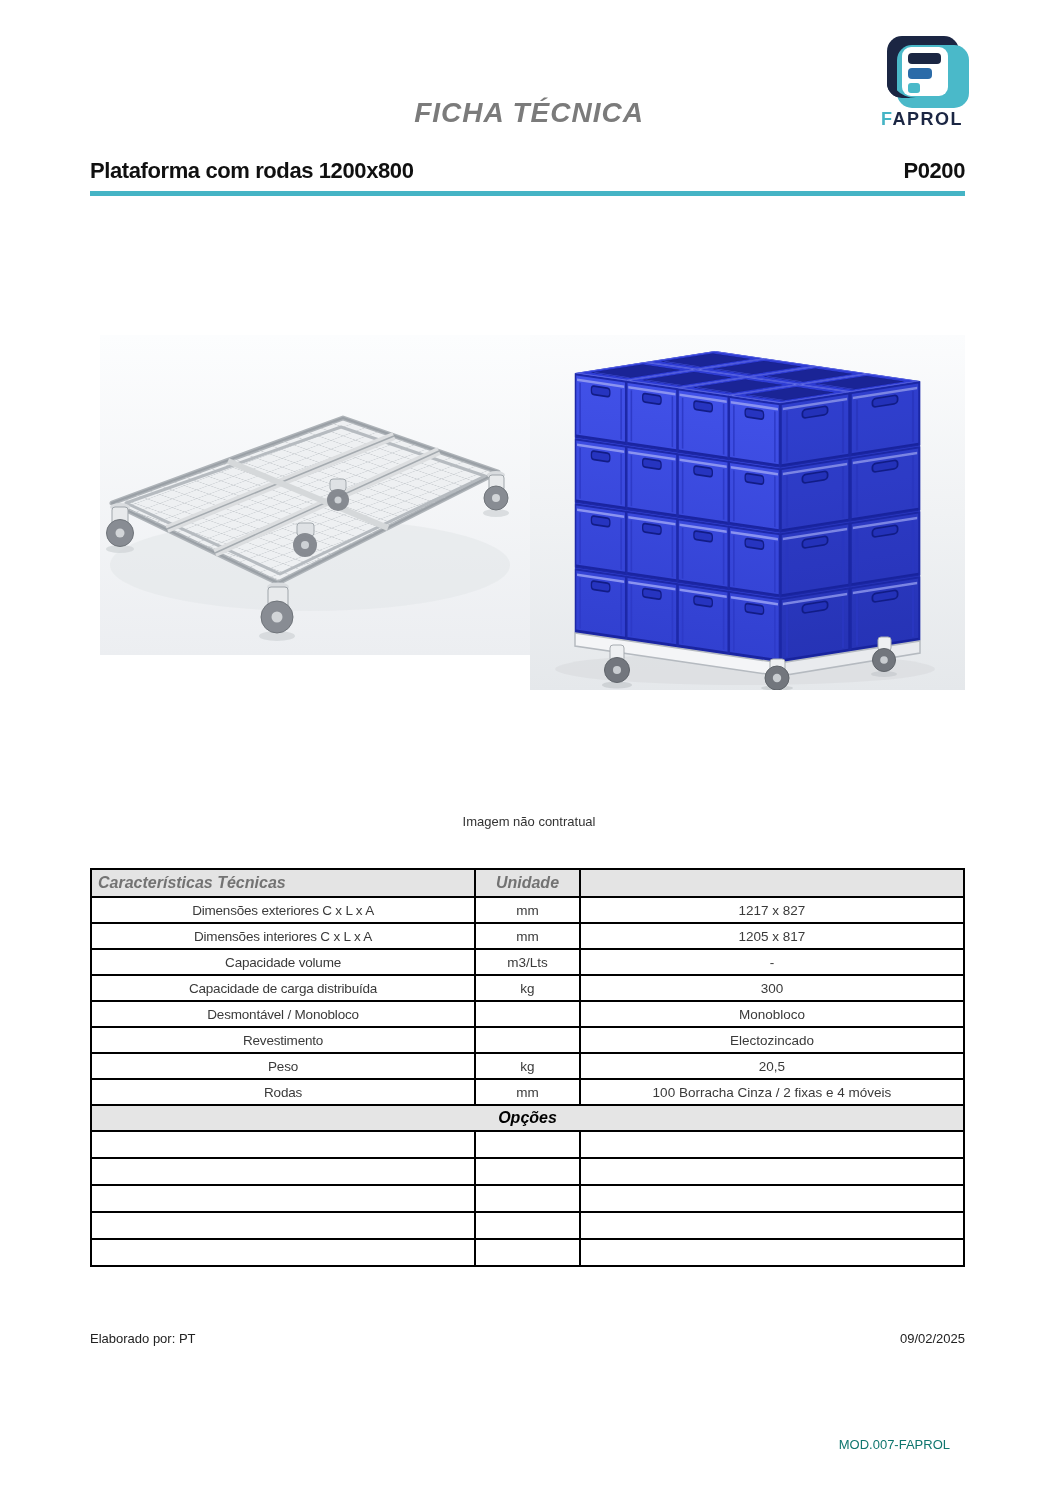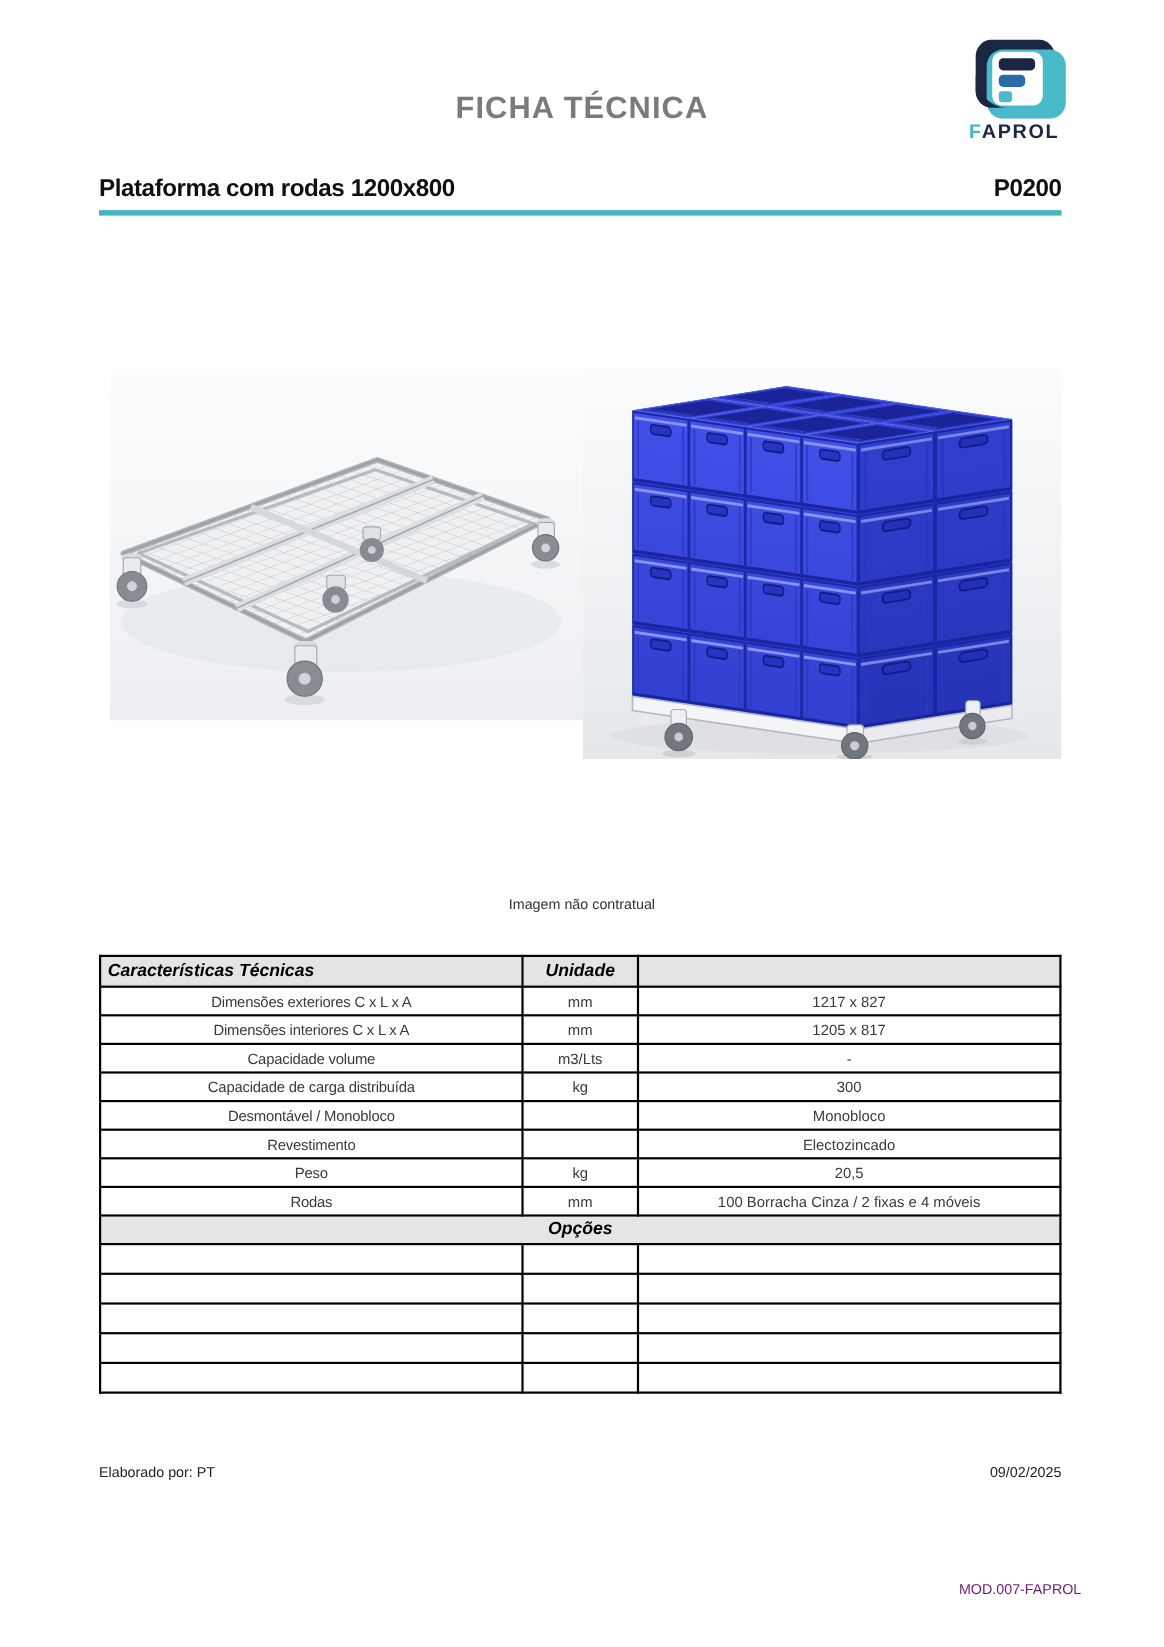--- a/index.html
+++ b/index.html
@@ -7,22 +7,22 @@
     --navy:#1b2643;
     --midblue:#2b6ba8;
   }
   *{margin:0;padding:0;box-sizing:border-box;}
   html,body{background:#ffffff;}
   body{font-family:"Liberation Sans", sans-serif;color:#222;}
   .page{position:relative;width:1058px;height:1497px;background:#fff;overflow:hidden;margin:0 auto;}
 
   
   .doc-title{
-    position:absolute;left:0;top:82px;width:100%;
-    text-align:center;font-size:28px;font-weight:bold;
+    position:absolute;left:0;top:97px;width:100%;
+    text-align:center;font-size:28px;font-style:italic;font-weight:bold;
     color:#7b7b7b;letter-spacing:1px;
   }
   .logo{position:absolute;left:881px;top:36px;width:92px;text-align:left;}
   .logo svg{display:block;margin:0 auto;}
   .logo-text{
     font-size:18px;font-weight:bold;letter-spacing:1.5px;color:var(--navy);
     margin-top:2px;line-height:1;
   }
   .logo-text .accent{color:var(--teal);}
 
@@ -50,39 +50,39 @@
     border-collapse:collapse;table-layout:fixed;
     font-size:13.5px;color:#3a3a3a;
   }
   table.spec col.c1{width:44%;}
   table.spec col.c2{width:12%;}
   table.spec col.c3{width:44%;}
   table.spec th,table.spec td{
     border:2px solid #000;height:26px;padding:0 6px;overflow:hidden;white-space:nowrap;
   }
   table.spec thead th{
-    background:#e4e4e4;font-style:italic;font-weight:bold;font-size:16px;color:#000000;
+    background:#e4e4e4;font-style:italic;font-weight:bold;font-size:16px;color:#737373;
     height:28px;
   }
   th.h-left{text-align:left;}
   th.h-center,td.center{text-align:center;}
   td.label{text-align:center;letter-spacing:-0.2px;}
   tr.options-row td{
     background:#e5e5e5;font-style:italic;font-weight:bold;font-size:16px;color:#000;
     text-align:center;height:26px;
   }
   tr.empty-row td{height:27px;}
 
   
   .footer-row{
     position:absolute;left:90px;top:1331px;width:875px;
     display:flex;justify-content:space-between;font-size:13px;color:#222;
   }
   .mod-code{
-    position:absolute;right:75px;top:1437px;font-size:13px;color:#701a75;
+    position:absolute;right:108px;top:1437px;font-size:13px;color:#0f766e;
   }
 </style>
 </head>
 <body>
 
 <div class="page">
 
   <div class="doc-title">FICHA TÉCNICA</div>
 
   <div class="logo">

